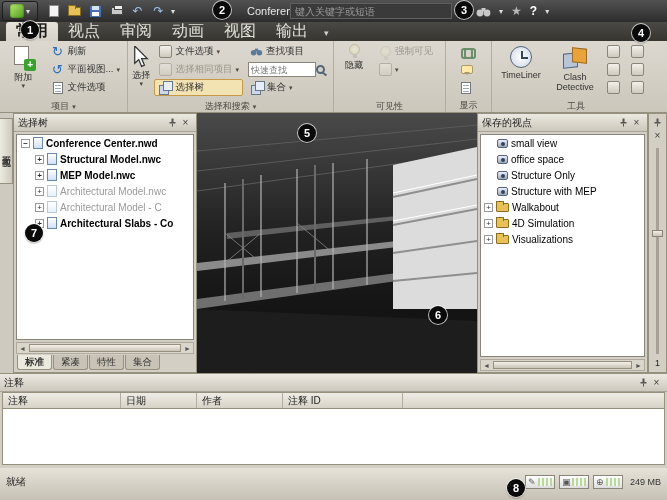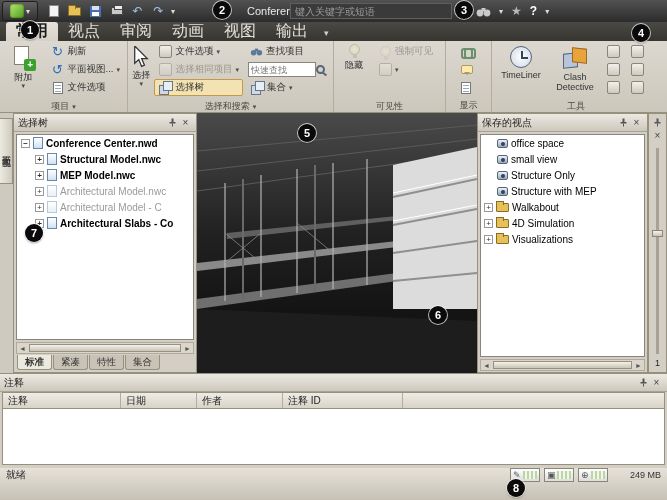--- a/index.html
+++ b/index.html
@@ -139,28 +139,28 @@
   .tiltval { font-size:9px; color:#222; margin-bottom:4px; }
   
   .comments { position:absolute; left:0; top:373px; width:667px; height:95px; background:#d4cfc4;
     border-top:1px solid #96907f; display:flex; flex-direction:column; }
   .cols { display:flex; height:16px; margin:0 2px; background:linear-gradient(#efece5,#d8d3c8);
     border:1px solid #96907f; border-bottom:none; flex:none; }
   .col { padding:0 5px; display:flex; align-items:center; font-size:10px; color:#222; border-right:1px solid #b3ada0; }
   .cbody { flex:1; margin:0 2px 3px 2px; background:#fff; border:1px solid #96907f; }
   
   .statusbar { position:absolute; left:0; top:468px; width:667px; height:32px;
-    background:linear-gradient(#e6e2d9,#c6c1b4); display:flex; align-items:flex-start; padding:0 6px 4px 6px; }
+    background:linear-gradient(#e6e2d9,#c6c1b4); display:flex; align-items:center; padding:0 6px 4px 6px; }
   .ready { font-size:10px; color:#222; }
   .meters { margin-left:auto; display:flex; align-items:center; gap:4px; }
   .meter { width:30px; height:14px; border:1px solid #8a857a; background:linear-gradient(#fff,#ddd);
     display:flex; align-items:center; padding:1px 2px; gap:2px; }
   .mi { font-size:9px; color:#555; line-height:9px; }
   .bars { flex:1; height:8px; background:repeating-linear-gradient(90deg,#b9d89a 0 2px,#f4f4f4 2px 4px); }
-  .mem { font-size:9px; color:#333; margin-left:18px; }
+  .mem { font-size:9px; color:#333; margin-left:3px; }
   
   .callout { position:absolute; width:18px; height:18px; border-radius:50%; background:#0a0a0a; color:#fff;
     font-weight:bold; font-size:11px; display:flex; align-items:center; justify-content:center;
     box-shadow:0 0 0 1px rgba(255,255,255,.7),0 1px 2px rgba(0,0,0,.6); z-index:60; }
 </style>
 </head>
 <body>
 
 <div class="titlebar">
   <div class="appbtn">
@@ -509,25 +509,25 @@
           <rect x="3.5" y="0.5" width="2" height="4" fill="#555"></rect>
           <rect x="1.5" y="4" width="6" height="1.5" fill="#555"></rect>
           <rect x="4" y="5.5" width="1" height="3" fill="#555"></rect>
         </svg>
     </span>
     <span class="hbtn">×</span>
   </div>
   <div class="whitebox">
     <div class="vrow">
       <span class="i-vp"></span>
-      <span>office space</span>
+      <span>small view</span>
     </div>
     <div class="vrow">
       <span class="i-vp"></span>
-      <span>small view</span>
+      <span>office space</span>
     </div>
     <div class="vrow">
       <span class="i-vp"></span>
       <span>Structure Only</span>
     </div>
     <div class="vrow">
       <span class="i-vp"></span>
       <span>Structure with MEP</span>
     </div>
     <div class="vrow folder">

